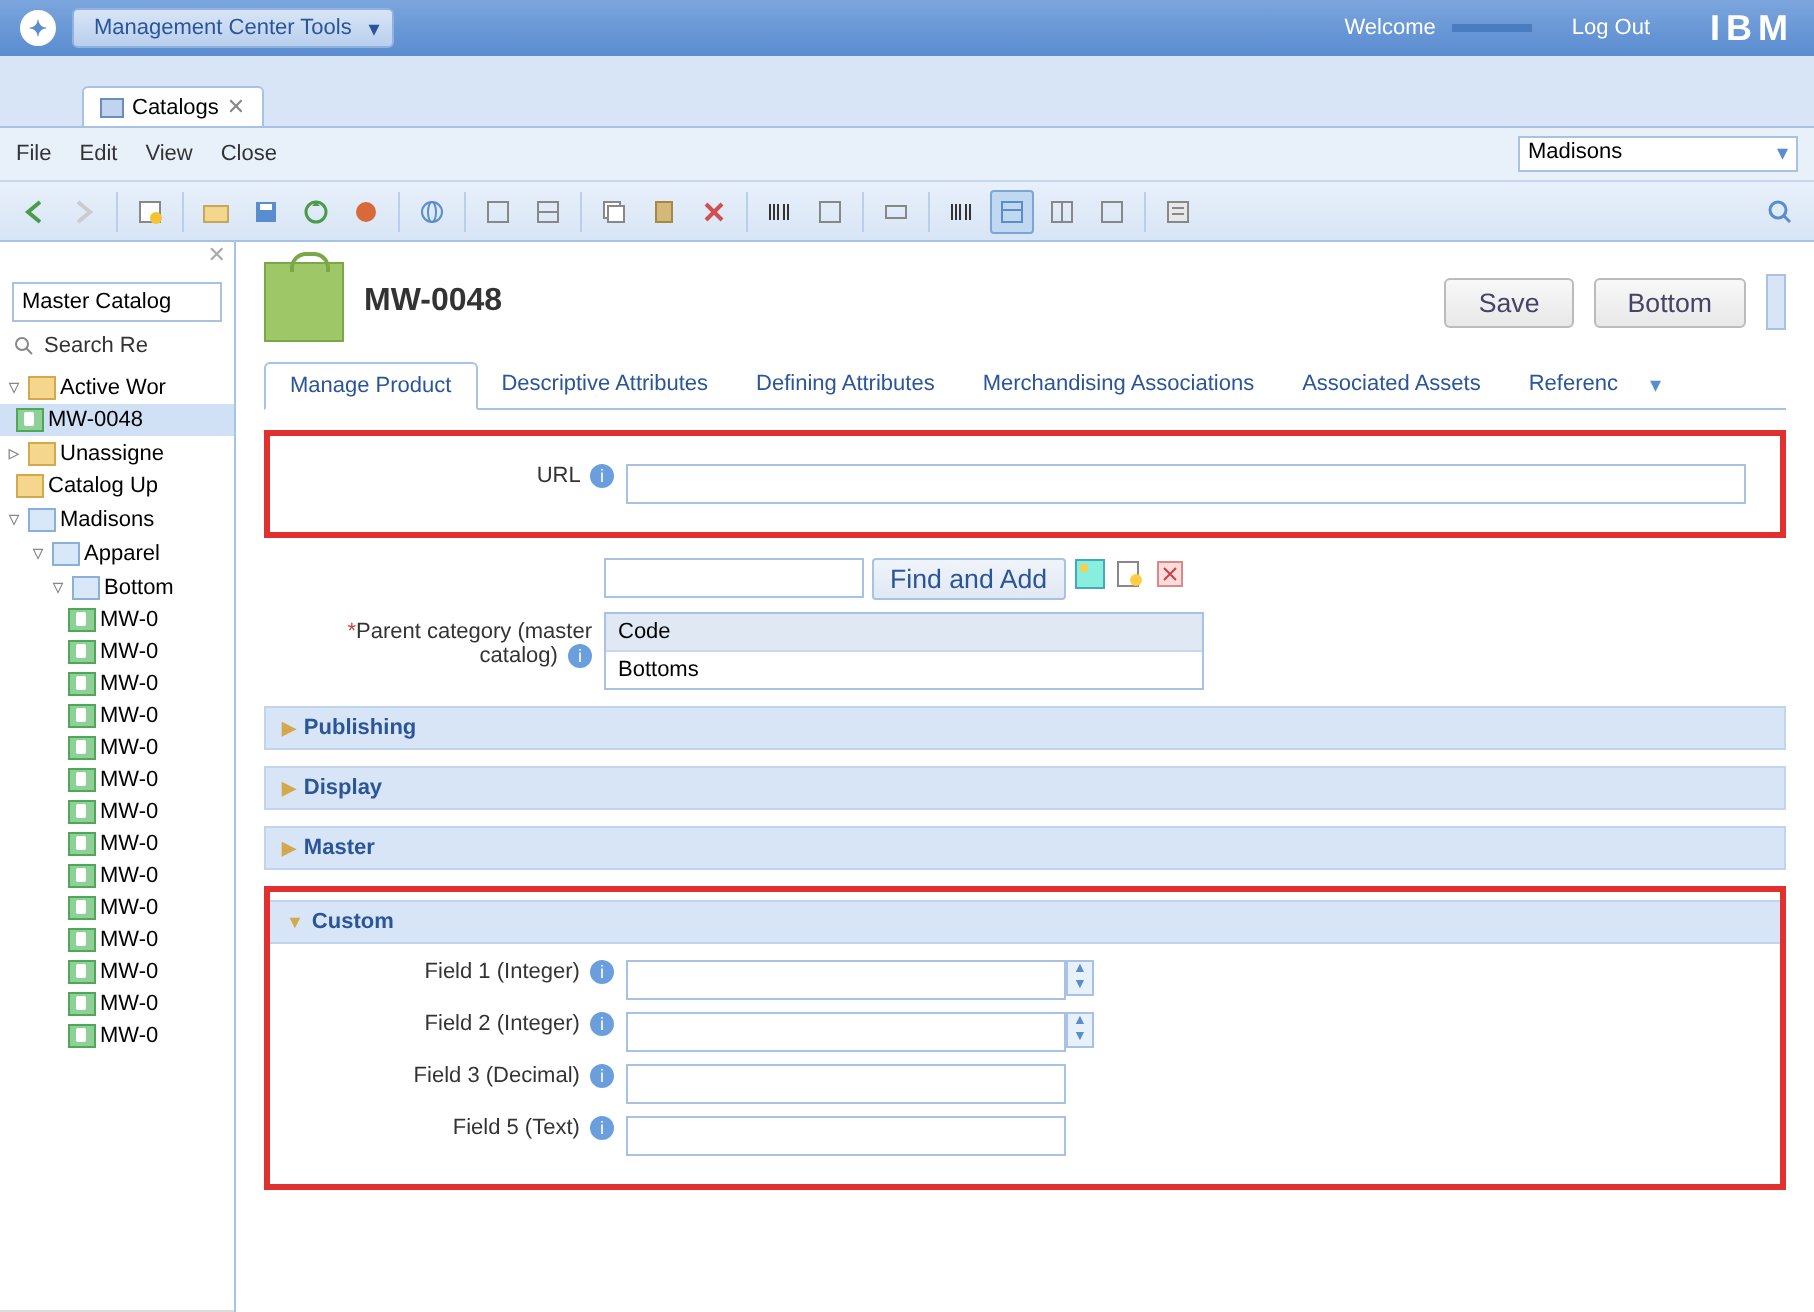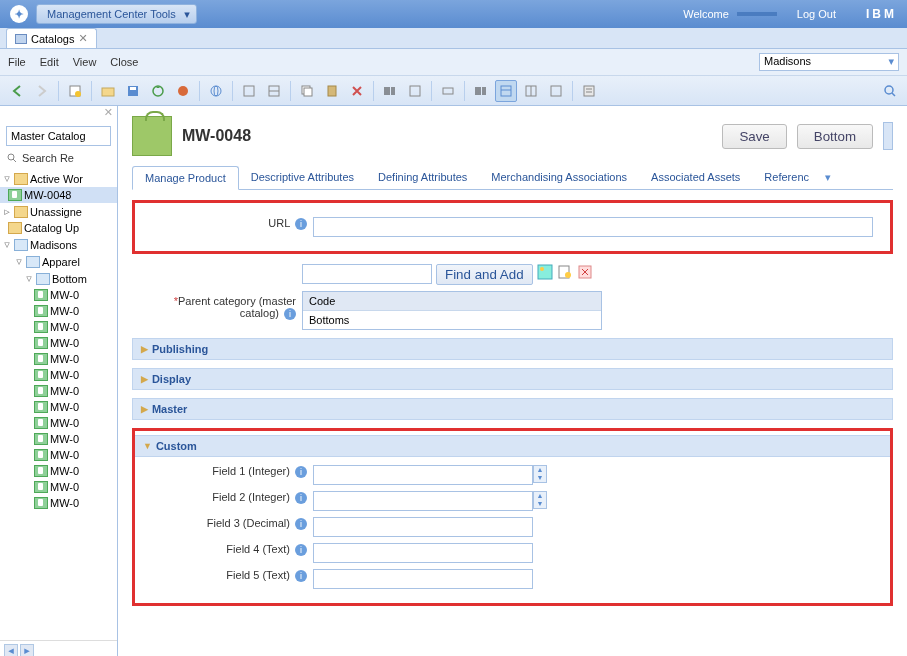--- a/index.html
+++ b/index.html
@@ -5,23 +5,23 @@
 * { box-sizing: border-box; margin: 0; padding: 0; }
 body { font-family: Arial, sans-serif; font-size: 11px; width: 907px; height: 656px; overflow: hidden; background: #fff; }
 .top-bar { background: linear-gradient(#7ba5dd, #5a8cd0); height: 28px; display: flex; align-items: center; padding: 0 10px; color: #fff; }
 .logo-circle { width: 18px; height: 18px; background: #fff; border-radius: 50%; margin-right: 8px; display: flex; align-items: center; justify-content: center; color: #5a8cd0; font-weight: bold; }
 .tools-dropdown { background: linear-gradient(#d8e5f6, #b8cfed); color: #2a5599; padding: 3px 20px 3px 10px; border: 1px solid #8fb2de; border-radius: 3px; position: relative; }
 .tools-dropdown::after { content: '▾'; position: absolute; right: 6px; }
 .top-spacer { flex: 1; }
 .welcome { margin-right: 8px; }
 .welcome-name { background: #4a7cc0; padding: 2px 20px; margin-right: 20px; }
 .logout { margin-right: 30px; }
-.ibm-logo { font-weight: bold; letter-spacing: 3px; font-size: 12px; }
-
-.tab-row { background: #d8e5f6; height: 21px; display: flex; align-items: flex-end; border-bottom: 1px solid #a8c2e4; }
+.ibm-logo { font-weight: bold; letter-spacing: 3px; font-size: 18px; }
+
+.tab-row { background: #d8e5f6; height: 36px; display: flex; align-items: flex-end; border-bottom: 1px solid #a8c2e4; padding-left: 35px; }
 .ui-tab { background: #fff; border: 1px solid #a8c2e4; border-bottom: none; padding: 3px 8px; margin-left: 6px; display: flex; align-items: center; gap: 4px; border-radius: 3px 3px 0 0; }
 .tab-icon { width: 12px; height: 10px; background: #c0d4ee; border: 1px solid #6a8cc0; }
 .tab-close { color: #888; cursor: pointer; }
 
 .menu-row { background: #e8f0fa; height: 27px; display: flex; align-items: center; padding: 0 8px; gap: 14px; border-bottom: 1px solid #c8d8ec; }
 .menu-row span { color: #333; cursor: pointer; }
 .menu-spacer { flex: 1; }
 .store-select { width: 140px; height: 18px; border: 1px solid #a8c2e4; background: #fff; padding: 1px 18px 1px 4px; position: relative; }
 .store-select::after { content: '▾'; position: absolute; right: 4px; color: #5a8cd0; }
 
@@ -454,23 +454,19 @@
             <div class="stepper">
               <div>▲</div>
               <div>▼</div>
             </div>
         </div>
         <div class="form-row">
           <div class="form-label"><span>Field 3 (Decimal)</span> <span class="info-icon">i</span></div>
           <input class="text-input narrow" style="">
         </div>
         <div class="form-row">
-          <div class="form-label"><span>Field 4 (Text)</span> <span class="info-icon">i</span></div>
-          <input class="text-input narrow" style="">
-        </div>
-        <div class="form-row">
           <div class="form-label"><span>Field 5 (Text)</span> <span class="info-icon">i</span></div>
           <input class="text-input narrow" style="">
         </div>
       </div>
     </div>
   </div>
 </div>
 
 </body></html>

